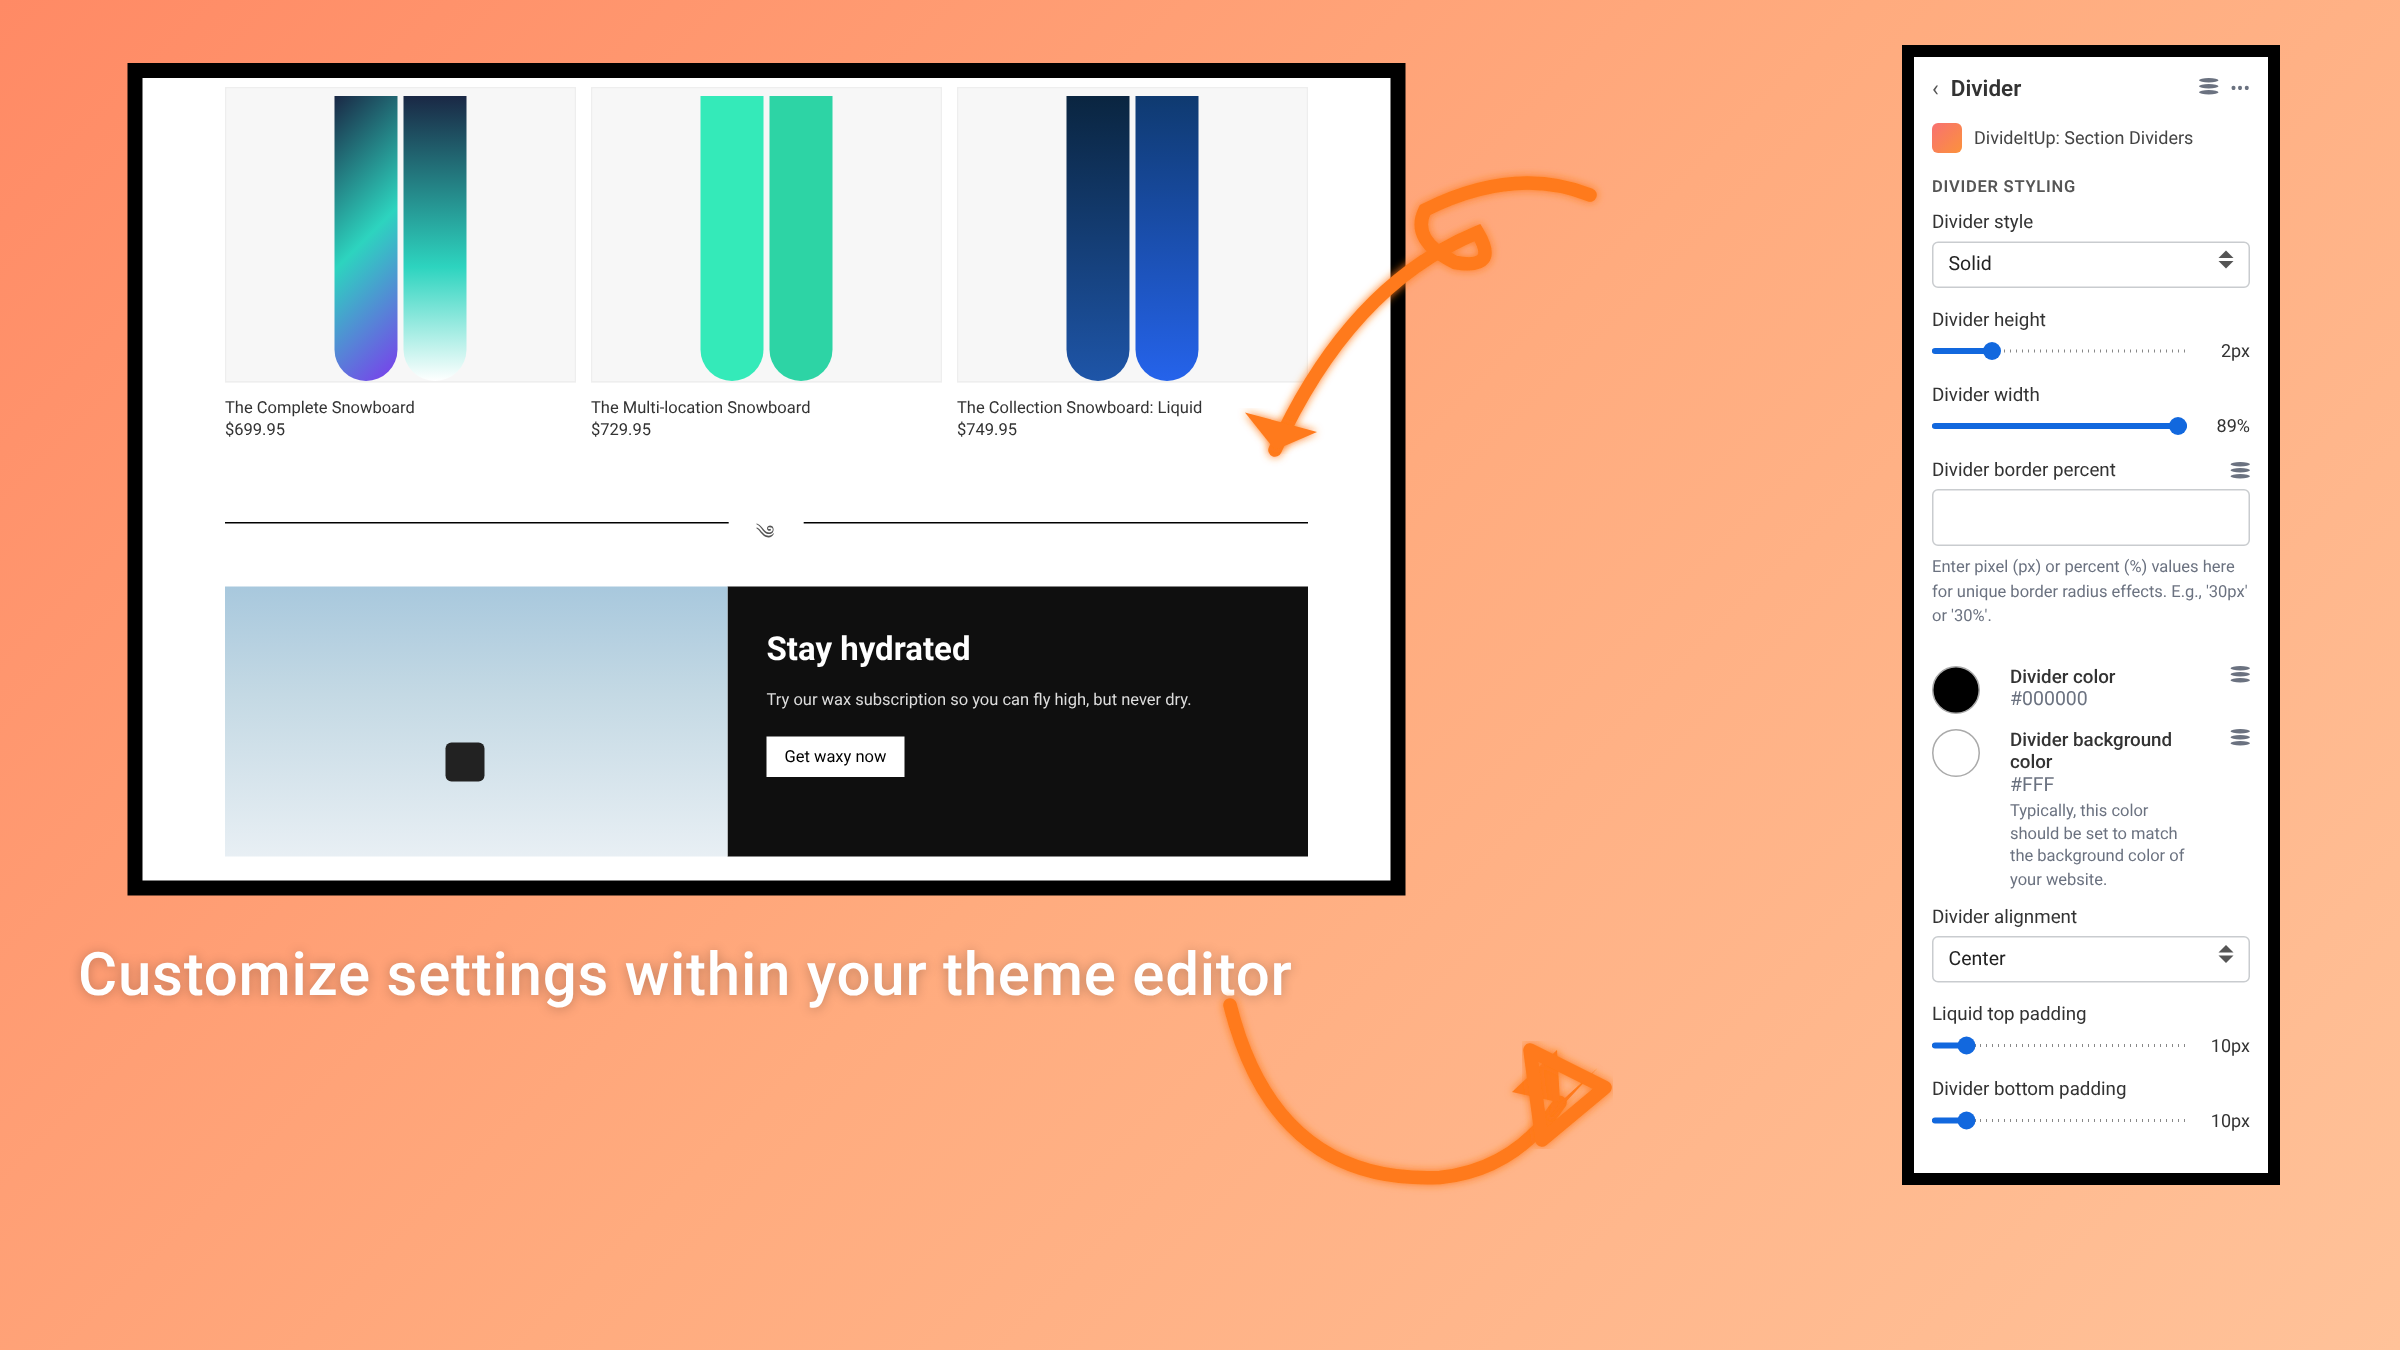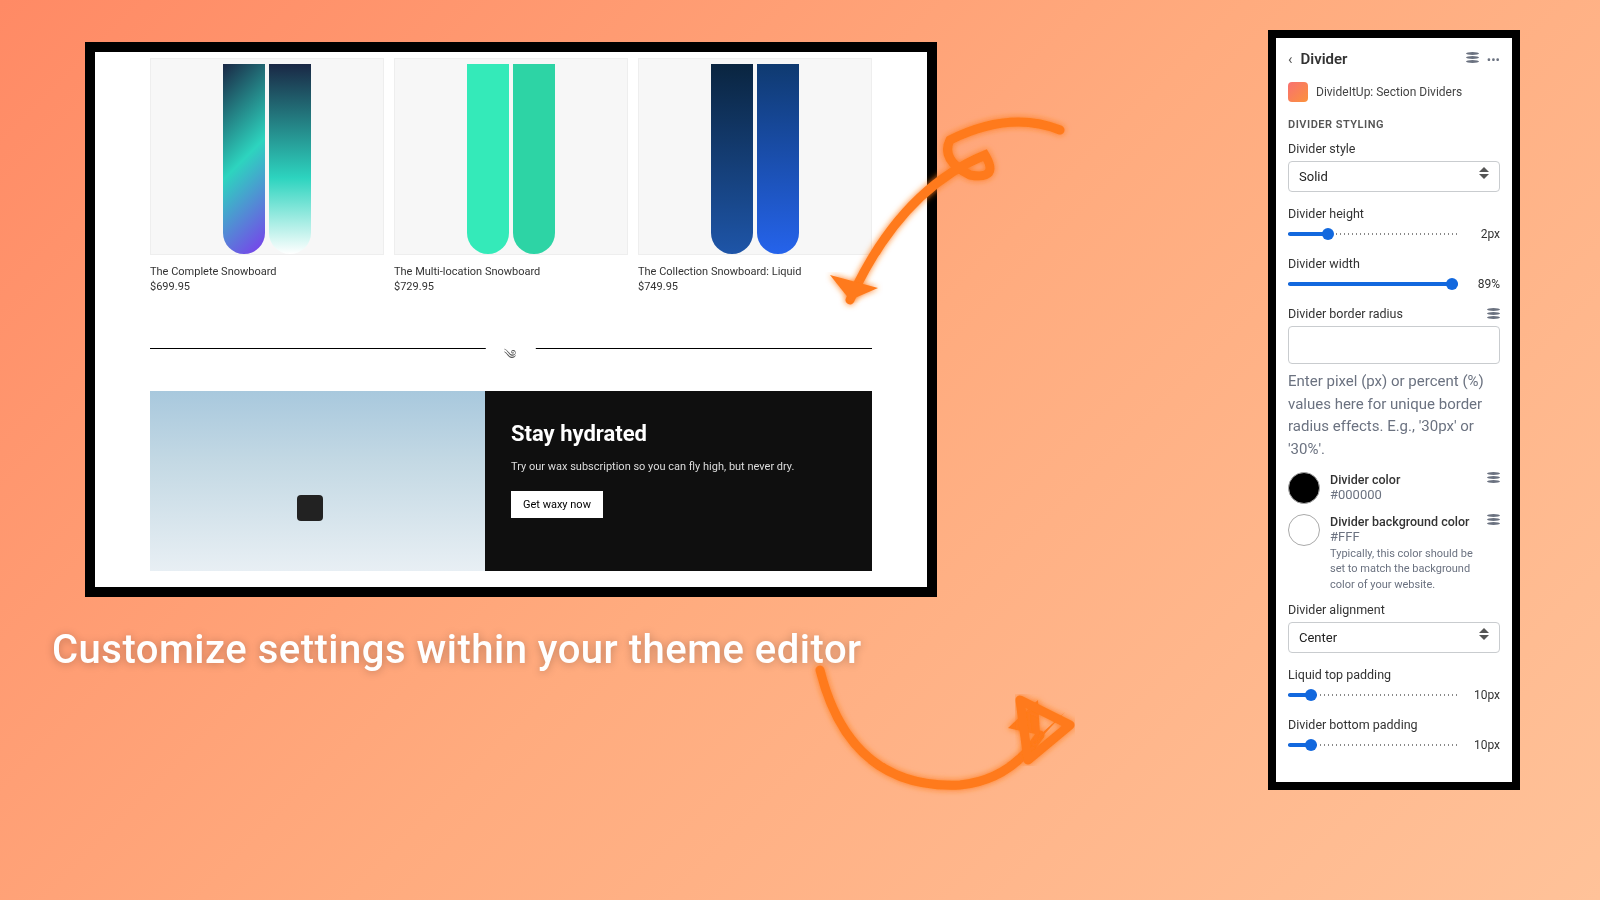--- a/index.html
+++ b/index.html
@@ -65,22 +65,22 @@
 }
 .text-input { height:38px; }
 .caret { border:5px solid transparent; border-top-color:#555; border-bottom:none; width:0; height:0; display:inline-block; position:relative;}
 .caret::before{ content:''; position:absolute; top:-12px; left:-5px; border:5px solid transparent; border-bottom-color:#555; border-top:none;}
 .slider-row { display:flex; align-items:center; gap:8px; margin-bottom:14px; }
 .slider { flex:1; position:relative; height:16px; }
 .track { position:absolute; left:0; right:0; top:7px; height:2px; background:repeating-linear-gradient(90deg,#888 0,#888 1px,transparent 1px,transparent 4px); }
 .fill { position:absolute; left:0; top:6px; height:4px; background:#1268de; border-radius:2px; }
 .thumb { position:absolute; top:2px; width:12px; height:12px; background:#1268de; border-radius:50%; }
 .slider-val { font-size:12px; min-width:34px; text-align:right; color:#333; }
-.helper { font-size:15px; color:#6b7280; margin:-8px 0 12px; line-height:1.5; }
-.color-row { display:flex; align-items:flex-start; gap:10px; margin-bottom:10px; }
+.helper { font-size:11px; color:#6b7280; margin:-8px 0 24px; line-height:1.5; }
+.color-row { display:flex; align-items:flex-start; gap:20px; margin-bottom:10px; }
 .swatch { width:32px; height:32px; border-radius:50%; border:1px solid #aaa; flex-shrink:0; }
 .color-info { flex:1; }
 .color-label { font-size:12.5px; font-weight:500; }
 .color-hex { font-size:13px; color:#6b7280; }
 .color-help { font-size:11px; color:#6b7280; line-height:1.4; margin-top:2px; }
 .db-icon { width:13px; height:11px; display:inline-block; position:relative;}
 .db-icon::before,.db-icon::after,.db-icon span{ content:''; position:absolute; left:0; width:13px; height:3px; background:#6b7280; border-radius:50%;}
 .db-icon::before{top:0;} .db-icon span{top:4px;} .db-icon::after{top:8px;}
 
 
@@ -182,21 +182,21 @@
     <div class="slider-row">
       <div class="slider">
         <div class="track"></div>
           <div class="fill" style="width:100%"></div>
           <div class="thumb" style="left:calc(100% - 12px)"></div>
       </div>
       <div class="slider-val">89%</div>
     </div>
 
     <div class="fld-label">
-      <span>Divider border radius</span>
+      <span>Divider border percent</span>
       <span class="db-icon">
           <span></span>
         </span>
     </div>
     <input class="text-input" value="" style="">
     <div class="helper">Enter pixel (px) or percent (%) values here for unique border radius effects. E.g., '30px' or '30%'.</div>
 
     <div class="color-row">
       <div class="swatch" style="background:#000"></div>
       <div class="color-info">

